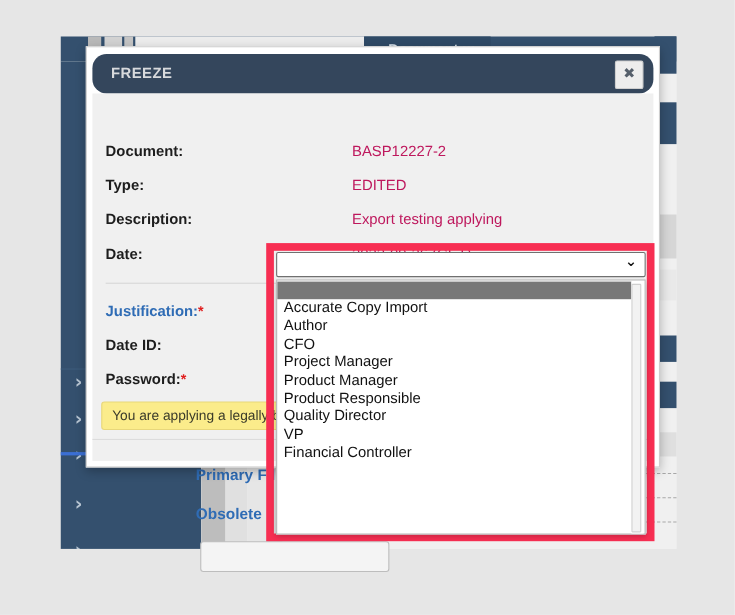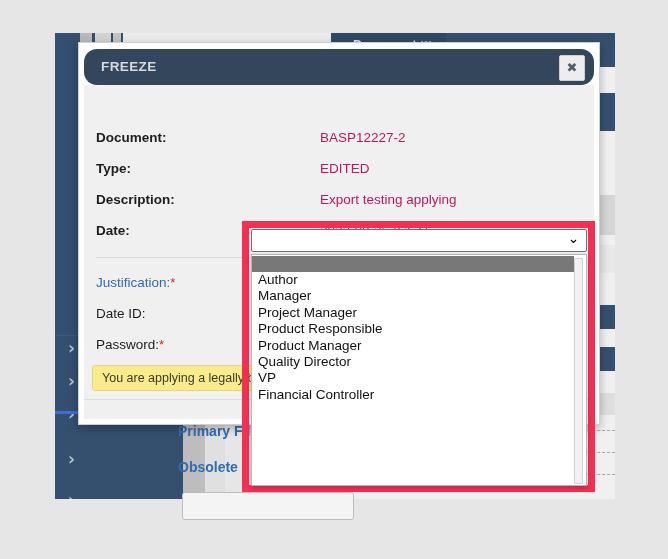--- a/index.html
+++ b/index.html
@@ -226,21 +226,21 @@
     position: absolute;
     left: 0px; top: 314px;
     width: 510px; height: 1px;
     background: #dcdcdc;
   }
 
   .form-label {
     position: absolute;
     left: 12px;
     font-size: 13.5px;
-    font-weight: normal;
+    font-weight: bold;
     white-space: nowrap;
   }
   .form-label .req { color: #e02020; font-size: 13px; }
   #lbl-justification { top: 190px; color: #2f6cb5; }
   #lbl-userid        { top: 221px; color: #1d1d1d; }
   #lbl-password      { top: 252px; color: #1d1d1d; }
 
   
   #input-userid, #input-password {
     position: absolute;
@@ -444,25 +444,26 @@
 </div>
 
 <div id="select-wrap">
   <div id="select-box">
     <span id="select-value"></span>
     <span id="select-chevron">⌄</span>
   </div>
   <div id="dropdown-list">
     <div id="dd-options">
         <div class="dd-option selected"></div>
+        <div class="dd-option">Accurate Copy Import</div>
         <div class="dd-option">Author</div>
-        <div class="dd-option">Manager</div>
+        <div class="dd-option">CFO</div>
         <div class="dd-option">Project Manager</div>
+        <div class="dd-option">Product Manager</div>
         <div class="dd-option">Product Responsible</div>
-        <div class="dd-option">Product Manager</div>
         <div class="dd-option">Quality Director</div>
         <div class="dd-option">VP</div>
         <div class="dd-option">Financial Controller</div>
       </div>
     <div id="dd-scroll-track">
       <div id="dd-scroll-thumb"></div>
     </div>
   </div>
 </div>
 

